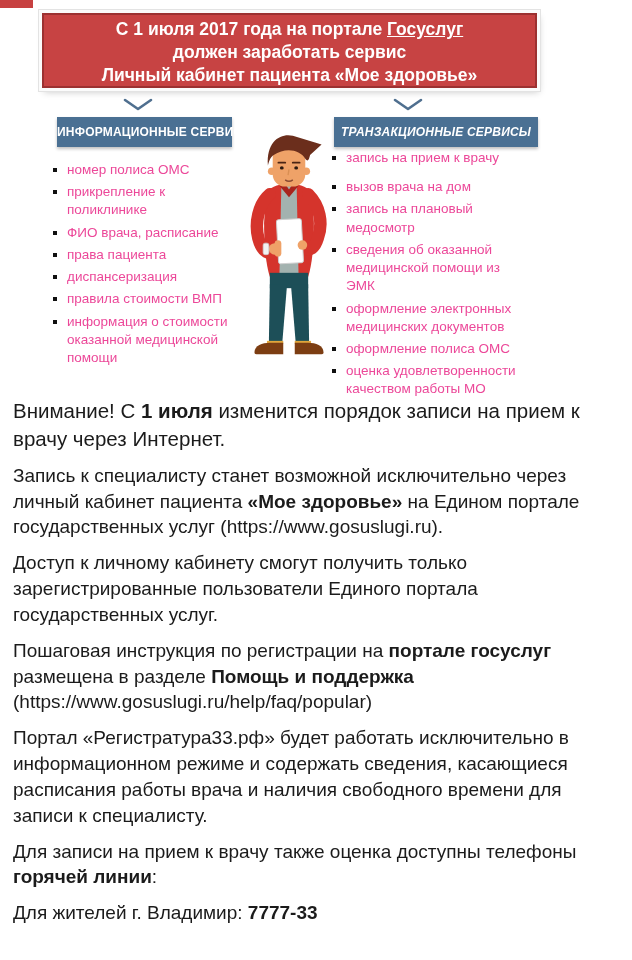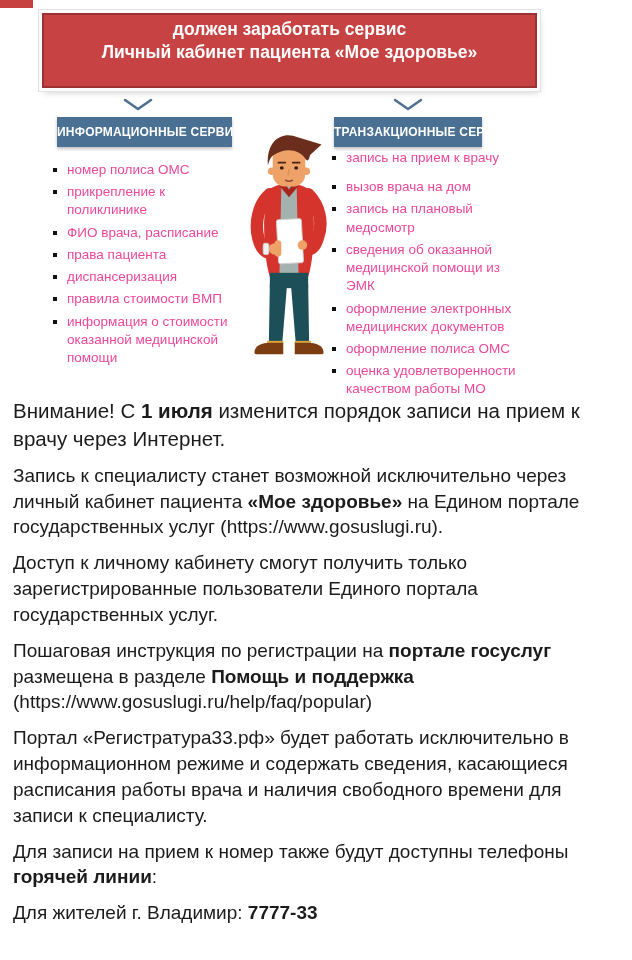--- a/index.html
+++ b/index.html
@@ -45,21 +45,21 @@
     color:#ffffff;
     font-weight:bold;
     font-size:12px;
     letter-spacing:.2px;
     text-align:center;
     line-height:30px;
     box-shadow:0 2px 3px rgba(0,0,0,.25);
     white-space:nowrap;
   }
   .hdr-left{left:57px;top:117px;width:175px;}
-  .hdr-right{left:334px;top:117px;width:148px;}
+  .hdr-right{left:334px;top:117px;width:204px;font-style:italic;}
 
   
   .svc-list{
     list-style:none;margin:0;padding:0;
     font-size:13.5px;line-height:1.35;color:#ec4899;
   }
   .svc-list li{
     position:relative;
     padding-left:17px;
     margin-bottom:4px;
@@ -87,20 +87,21 @@
   .text-block b{font-weight:bold;}
 </style>
 </head>
 <body>
 
 <div>
 
   <div class="abs corner-strip"></div>
 
   <div class="abs banner">
+    <div><span>С 1 июля 2017 года на портале </span><span class="u">Госуслуг</span></div>
     <div>должен заработать сервис</div>
     <div>Личный кабинет пациента «Мое здоровье»</div>
   </div>
 
   <svg class="abs chev chev-left" viewBox="0 0 32 15">
     <path d="M3 3 L16 12 L29 3" fill="none" stroke-width="2.6" stroke-linecap="round" stroke-linejoin="round" stroke="#4f6f8f"></path>
   </svg>
   <svg class="abs chev chev-right" viewBox="0 0 32 15">
     <path d="M3 3 L16 12 L29 3" fill="none" stroke-width="2.6" stroke-linecap="round" stroke-linejoin="round" stroke="#4f6f8f"></path>
   </svg>
@@ -174,17 +175,17 @@
     <path d="M12,231 C12,224 20,221 28,221 L42,221 L42,233 L16,233 C13,233 12,232.5 12,231 Z" fill="#7c3d12"></path>
     <path d="M84,231 C84,224 76,221 68,221 L54,221 L54,233 L80,233 C83,233 84,232.5 84,231 Z" fill="#7c3d12"></path>
   </svg>
 
   <div class="abs text-block">
       <p class="lead"><span>Внимание! С </span><b>1 июля</b><span> изменится порядок записи на прием к врачу через Интернет.</span></p>
       <p><span>Запись к специалисту станет возможной исключительно через личный кабинет пациента </span><b>«Мое здоровье»</b><span> на Едином портале государственных услуг (https://www.gosuslugi.ru).</span></p>
       <p><span>Доступ к личному кабинету смогут получить только зарегистрированные пользователи Единого портала государственных услуг.</span></p>
       <p><span>Пошаговая инструкция по регистрации на </span><b>портале госуслуг</b><span> размещена в разделе </span><b>Помощь и поддержка</b><span> (https://www.gosuslugi.ru/help/faq/popular)</span></p>
       <p><span>Портал «Регистратура33.рф» будет работать исключительно в информационном режиме и содержать сведения, касающиеся расписания работы врача и наличия свободного времени для записи к специалисту.</span></p>
-      <p><span>Для записи на прием к номер также будут доступны телефоны </span><b>горячей линии</b><span>:</span></p>
+      <p><span>Для записи на прием к врачу также оценка доступны телефоны </span><b>горячей линии</b><span>:</span></p>
       <p><span>Для жителей г. Владимир: </span><b>7777-33</b></p>
     </div>
 
 </div>
 
 </body></html>

